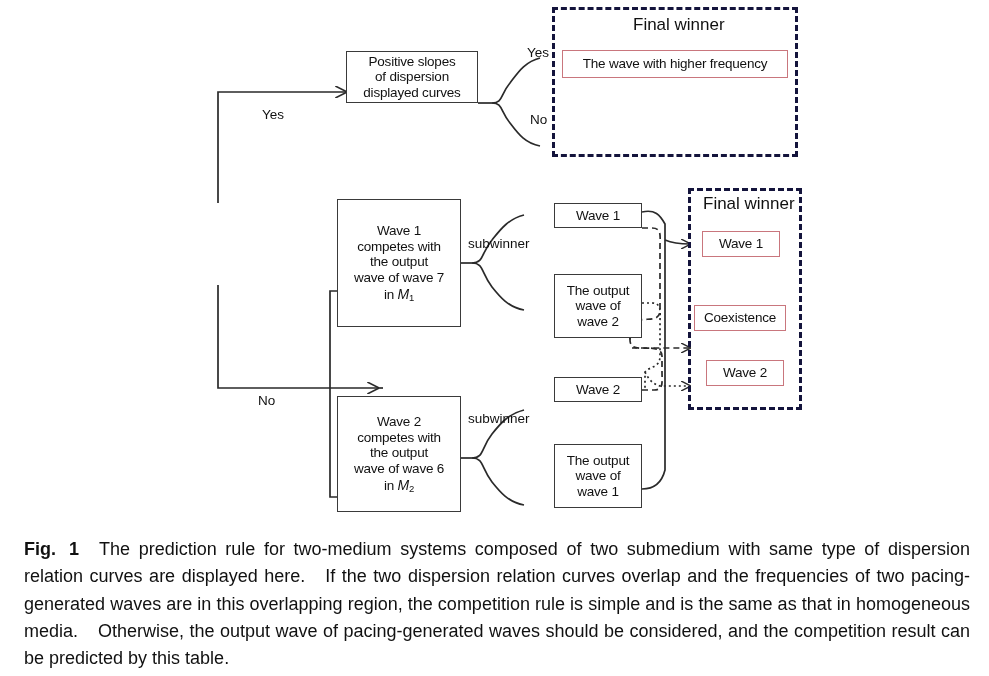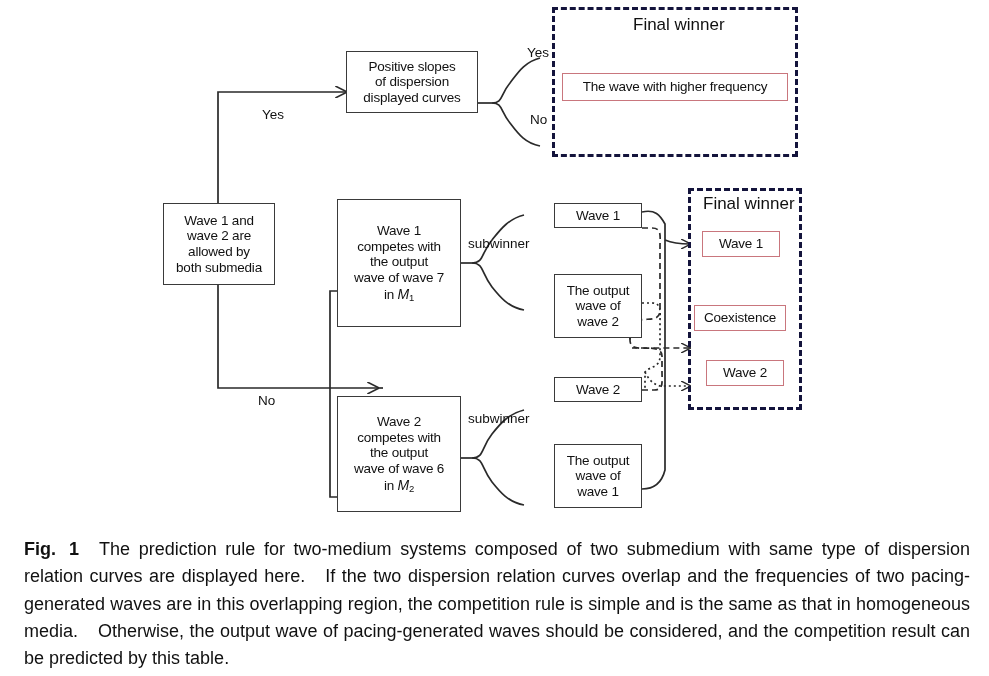--- a/index.html
+++ b/index.html
@@ -93,52 +93,44 @@
 
       <g stroke-dasharray="2,3">
         <path d="M 642 303 L 652 303 C 662 303 660 312 660 322 L 660 356
                  C 660 368 650 366 645 372 L 645 390"></path>
         <path d="M 645 372 C 648 378 652 384 660 386 L 672 386 L 690 386" marker-end="url(#arrowsm)"></path>
       </g>
 
     </g>
   </svg>
 
-  <div class="boxwrap plain-box" style="left:346px;top:51px;width:132px;height:62px;">
+  <div class="boxwrap plain-box" style="left:346px;top:51px;width:132px;height:52px;">
     <div class="btxt">
       <span>Positive slopes</span><br>
       <span>of dispersion</span><br>
       <span>displayed curves</span>
     </div>
   </div>
 
   <div class="label" style="left:262px;top:107px;">Yes</div>
 
   <div class="label" style="left:258px;top:393px;">No</div>
 
   <div class="label" style="left:527px;top:45px;">Yes</div>
 
   <div class="label" style="left:530px;top:112px;">No</div>
 
   <div class="boxwrap panel" style="left:552px;top:7px;width:246px;height:150px;"></div>
   <div class="panel-title" style="left:633px;top:15px;">Final winner</div>
 
-  <div class="boxwrap red-box" style="left:562px;top:50px;width:226px;height:28px;margin-top:23px;">
+  <div class="boxwrap red-box" style="left:562px;top:50px;width:226px;height:28px;">
     <div class="btxt">The wave with higher frequency</div>
   </div>
 
 
-  <div class="boxwrap plain-box" style="left:163px;top:203px;width:112px;height:82px;">
-    <div class="btxt">
-      <span>Wave 1 and</span><br>
-      <span>wave 2 are</span><br>
-      <span>allowed by</span><br>
-      <span>both submedia</span>
-    </div>
-  </div>
 
   <div class="boxwrap plain-box" style="left:337px;top:199px;width:124px;height:128px;">
     <div class="btxt">
       <span>Wave 1</span><br>
       <span>competes with</span><br>
       <span>the output</span><br>
       <span>wave of wave 7</span><br>
       <span>in</span>
       <span class="m"><span>M</span><sub>1</sub></span>
     </div>

